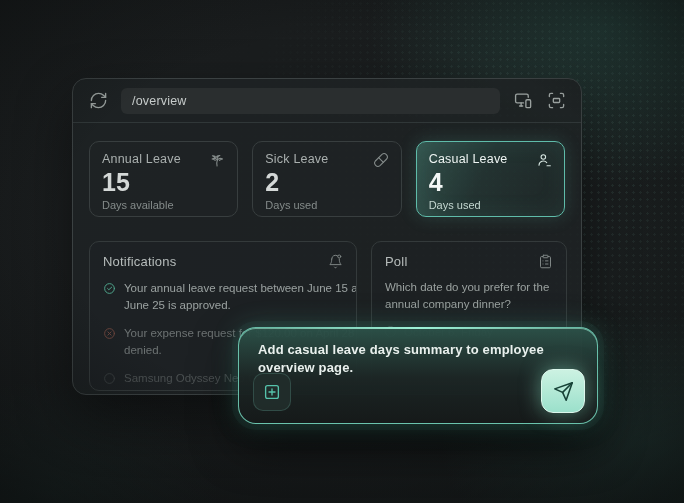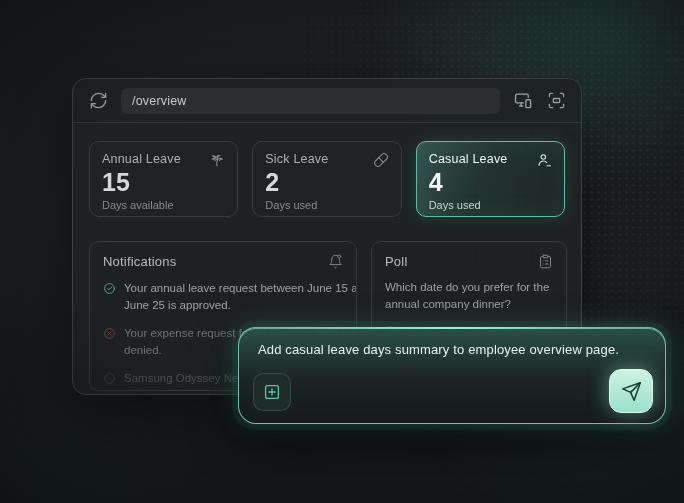--- a/index.html
+++ b/index.html
@@ -99,31 +99,32 @@
   .notif-item.tier-3 { opacity:0.36; }
   .notif-item.tier-3 .n-icon { color:#6a7170; }
 
   .poll-question { font-size:11.5px; line-height:1.5; color:#9aa19f; margin-top:10px; }
   .poll-option { display:flex; align-items:center; gap:8px; margin-top:12px; opacity:0.42; }
   .poll-option .radio { width:11px; height:11px; border:1.4px solid #7f8685; border-radius:50%; box-sizing:border-box; flex:0 0 auto; }
   .poll-option-label { font-size:11.5px; color:#8d9493; }
 
   
   .prompt {
-    position:absolute; left:238px; top:327px; width:428px; height:97px;
+    position:absolute; left:238px; top:327px; width:360px; height:97px;
     border-radius:18px; box-sizing:border-box;
     border:1px solid rgba(118,216,192,0.85);
     background:
       linear-gradient(180deg, rgba(44,82,73,0.96) 0%, rgba(28,38,37,0.97) 52%, rgba(22,26,26,0.98) 100%);
     box-shadow:
       0 0 26px rgba(86,205,176,0.28),
       0 0 0 6px rgba(90,195,170,0.05),
       0 20px 45px rgba(0,0,0,0.65),
       inset 0 1px 0 rgba(170,245,220,0.55);
     z-index: 10;
+    font-weight: bold;
   }
   .prompt::before {
     content:""; position:absolute; top:-1.5px; left:8%; right:8%; height:2px;
     background: linear-gradient(90deg, transparent, rgba(160,245,218,0.95), transparent);
     border-radius:2px;
   }
   .prompt-message {
     position:absolute; left:19px; top:13px; right:18px;
     font-size:13px; color:#e9f0ed; letter-spacing:0.15px; line-height:1.4;
   }

